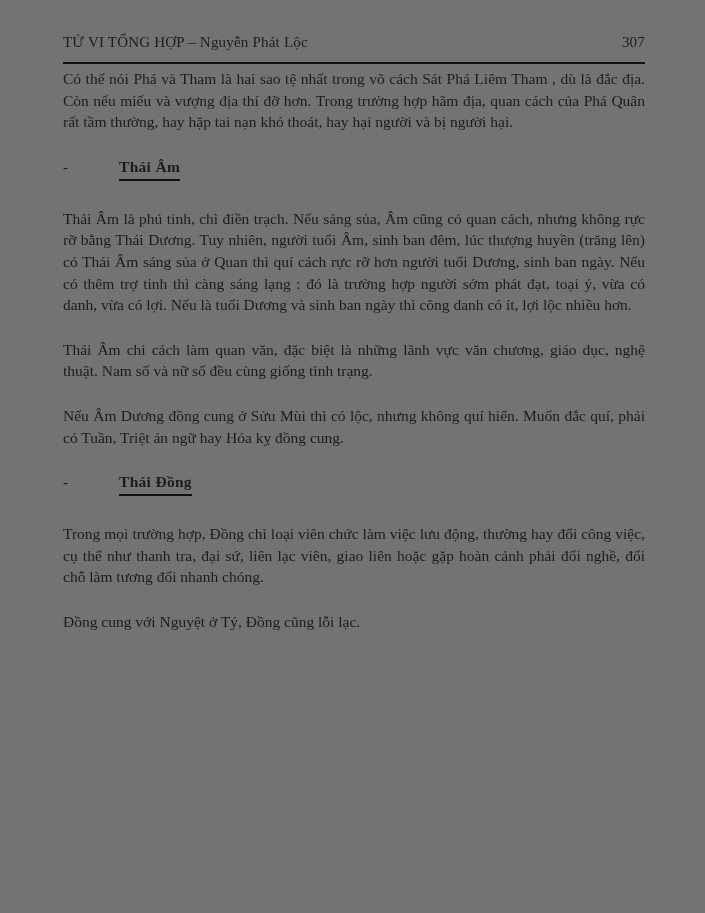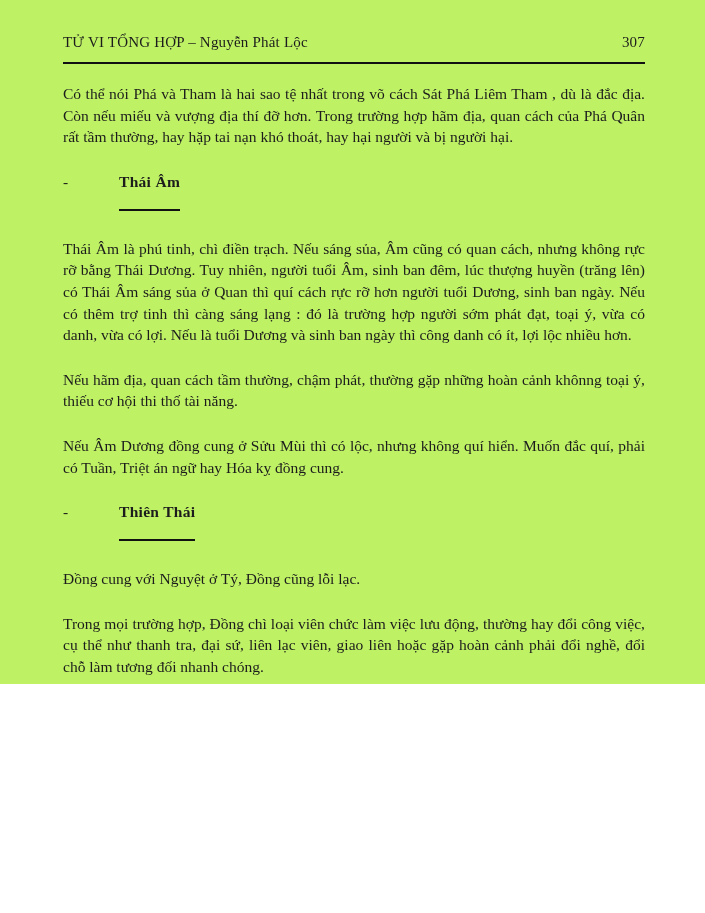--- a/index.html
+++ b/index.html
@@ -3,42 +3,42 @@
 <meta charset="utf-8">
 <style>
   html, body {
     margin: 0;
     padding: 0;
     background: #ffffff;
   }
   .page {
     position: relative;
     width: 705px;
-    height: 684px;
-    background: #bef264;
+    height: 913px;
+    background: #737373;
     font-family: "Liberation Serif", "DejaVu Serif", serif;
     color: #1c1c1c;
     box-sizing: border-box;
     padding: 34px 60px 0 63px;
     overflow: hidden;
   }
   .page-header {
     display: flex;
     justify-content: space-between;
     align-items: baseline;
     font-size: 15px;
     letter-spacing: 0.2px;
   }
   .header-rule {
     border: none;
     border-top: 2px solid #111111;
     margin: 11px 0 0 0;
   }
   .page-body {
-    margin-top: 19px;
+    margin-top: 4px;
   }
   .page-body p {
     font-size: 15.5px;
     line-height: 21.6px;
     text-align: justify;
     margin: 0 0 23px 0;
   }
   .section-heading {
     display: flex;
     align-items: baseline;
@@ -46,21 +46,21 @@
     font-size: 15.5px;
     line-height: 22px;
   }
   .section-heading .h-dash {
     width: 56px;
     flex: 0 0 56px;
   }
   .section-heading .h-label {
     font-weight: bold;
     border-bottom: 2px solid #111111;
-    padding-bottom: 16px;
+    padding-bottom: 1px;
     letter-spacing: 0.3px;
   }
 </style>
 </head>
 <body>
 
 <div class="page">
 
   <div class="page-header">
     <span>TỬ VI TỔNG HỢP – Nguyễn Phát Lộc</span>
@@ -73,31 +73,31 @@
 
     <p>Có thể nói Phá và Tham là hai sao tệ nhất trong võ cách Sát Phá Liêm Tham , dù là đắc địa. Còn nếu miếu và vượng địa thí đỡ hơn. Trong trường hợp hãm địa, quan cách của Phá Quân rất tầm thường, hay hặp tai nạn khó thoát, hay hại người và bị người hại.</p>
 
     <div class="section-heading">
       <span class="h-dash">-</span>
       <span class="h-label">Thái Âm</span>
     </div>
 
     <p>Thái Âm là phú tinh, chì điền trạch. Nếu sáng sủa, Âm cũng có quan cách, nhưng không rực rỡ bằng Thái Dương. Tuy nhiên, người tuổi Âm, sinh ban đêm, lúc thượng huyền (trăng lên) có Thái Âm sáng sủa ở Quan thì quí cách rực rỡ hơn người tuổi Dương, sinh ban ngày. Nếu có thêm trợ tinh thì càng sáng lạng : đó là trường hợp người sớm phát đạt, toại ý, vừa có danh, vừa có lợi. Nếu là tuổi Dương và sinh ban ngày thì công danh có ít, lợi lộc nhiều hơn.</p>
 
+    <p>Thái Âm chỉ cách làm quan văn, đặc biệt là những lãnh vực văn chương, giáo dục, nghệ thuật. Nam số và nữ số đều cùng giống tình trạng.</p>
 
-    <p>Nếu hãm địa, quan cách tầm thường, chậm phát, thường gặp những hoàn cảnh khônng toại ý, thiếu cơ hội thi thố tài năng.</p>
 
     <p>Nếu Âm Dương đồng cung ở Sửu Mùi thì có lộc, nhưng không quí hiển. Muốn đắc quí, phải có Tuần, Triệt án ngữ hay Hóa kỵ đồng cung.</p>
 
     <div class="section-heading">
       <span class="h-dash">-</span>
-      <span class="h-label">Thiên Thái</span>
+      <span class="h-label">Thái Đồng</span>
     </div>
 
 
+    <p>Trong mọi trường hợp, Đồng chì loại viên chức làm việc lưu động, thường hay đổi công việc, cụ thể như thanh tra, đại sứ, liên lạc viên, giao liên hoặc gặp hoàn cảnh phải đổi nghề, đổi chỗ làm tương đối nhanh chóng.</p>
+
     <p>Đồng cung với Nguyệt ở Tý, Đồng cũng lỗi lạc.</p>
-
-    <p>Trong mọi trường hợp, Đồng chì loại viên chức làm việc lưu động, thường hay đổi công việc, cụ thể như thanh tra, đại sứ, liên lạc viên, giao liên hoặc gặp hoàn cảnh phải đổi nghề, đổi chỗ làm tương đối nhanh chóng.</p>
 
 
   </div>
 
 </div>
 
 </body></html>

